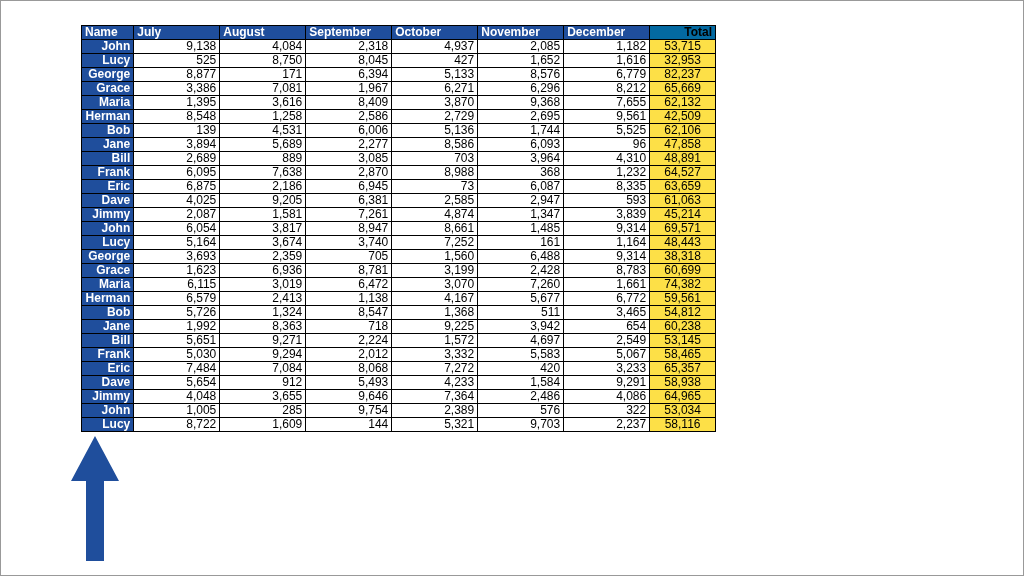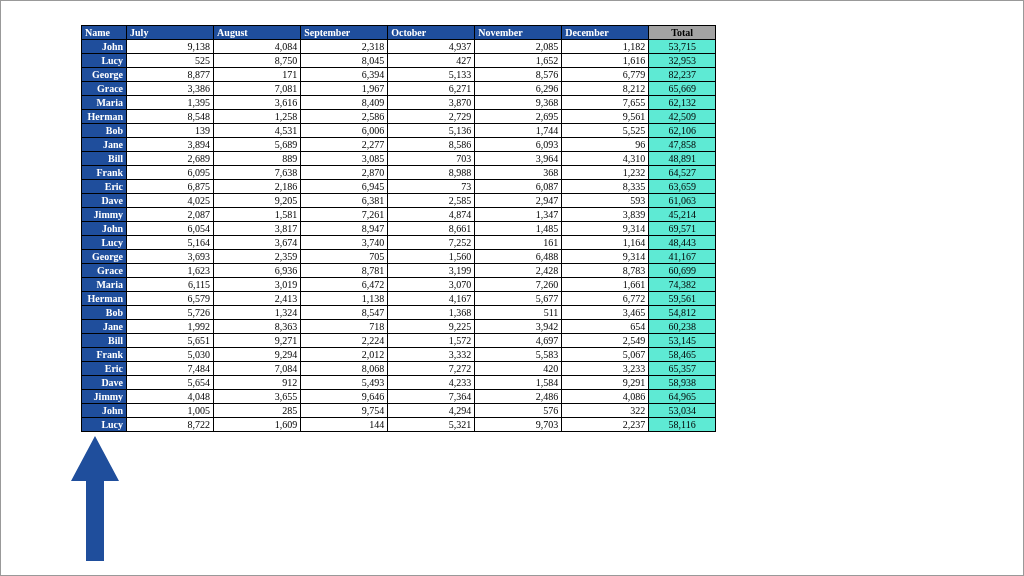--- a/index.html
+++ b/index.html
@@ -13,54 +13,53 @@
     }
     .table-wrap {
       position: absolute;
       top: 24px;
       left: 80px;
       width: 635px;
     }
     table {
       border-collapse: collapse;
       width: 100%;
-      font-size: 10px;
-      font-family: Liberation Serif, serif;
+      font-size: 12px;
     }
     th, td {
       border: 1px solid #000;
       padding: 1px 3px;
       height: 13px;
       line-height: 11px;
       white-space: nowrap;
     }
     th {
       background: #1f4e9c;
       color: #fff;
       font-weight: bold;
       text-align: left;
     }
     th.total-head {
-      background: #a3a3a3;
+      background: #0369a1;
       color: #000;
-      text-align: center;
+      text-align: right;
     }
     td.name-cell {
       background: #1f4e9c;
       color: #fff;
       font-weight: bold;
       text-align: right;
       width: 44px;
     }
     td.num-cell {
       text-align: right;
       width: 85px;
     }
     td.total-cell {
-      background: #5eead4;
+      background: #fde047;
       text-align: center;
       font-weight: normal;
       width: 65px;
       margin-top: 24px;
     }
     .arrow {
       position: absolute;
       top: 435px;
       left: 70px;
     }
@@ -235,21 +234,21 @@
           <td class="total-cell">48,443</td>
         </tr>
         <tr>
           <td class="name-cell">George</td>
           <td class="num-cell">3,693</td>
           <td class="num-cell">2,359</td>
           <td class="num-cell">705</td>
           <td class="num-cell">1,560</td>
           <td class="num-cell">6,488</td>
           <td class="num-cell">9,314</td>
-          <td class="total-cell">41,167</td>
+          <td class="total-cell">38,318</td>
         </tr>
         <tr>
           <td class="name-cell">Grace</td>
           <td class="num-cell">1,623</td>
           <td class="num-cell">6,936</td>
           <td class="num-cell">8,781</td>
           <td class="num-cell">3,199</td>
           <td class="num-cell">2,428</td>
           <td class="num-cell">8,783</td>
           <td class="total-cell">60,699</td>
@@ -342,21 +341,21 @@
           <td class="num-cell">7,364</td>
           <td class="num-cell">2,486</td>
           <td class="num-cell">4,086</td>
           <td class="total-cell">64,965</td>
         </tr>
         <tr>
           <td class="name-cell">John</td>
           <td class="num-cell">1,005</td>
           <td class="num-cell">285</td>
           <td class="num-cell">9,754</td>
-          <td class="num-cell">4,294</td>
+          <td class="num-cell">2,389</td>
           <td class="num-cell">576</td>
           <td class="num-cell">322</td>
           <td class="total-cell">53,034</td>
         </tr>
         <tr>
           <td class="name-cell">Lucy</td>
           <td class="num-cell">8,722</td>
           <td class="num-cell">1,609</td>
           <td class="num-cell">144</td>
           <td class="num-cell">5,321</td>

